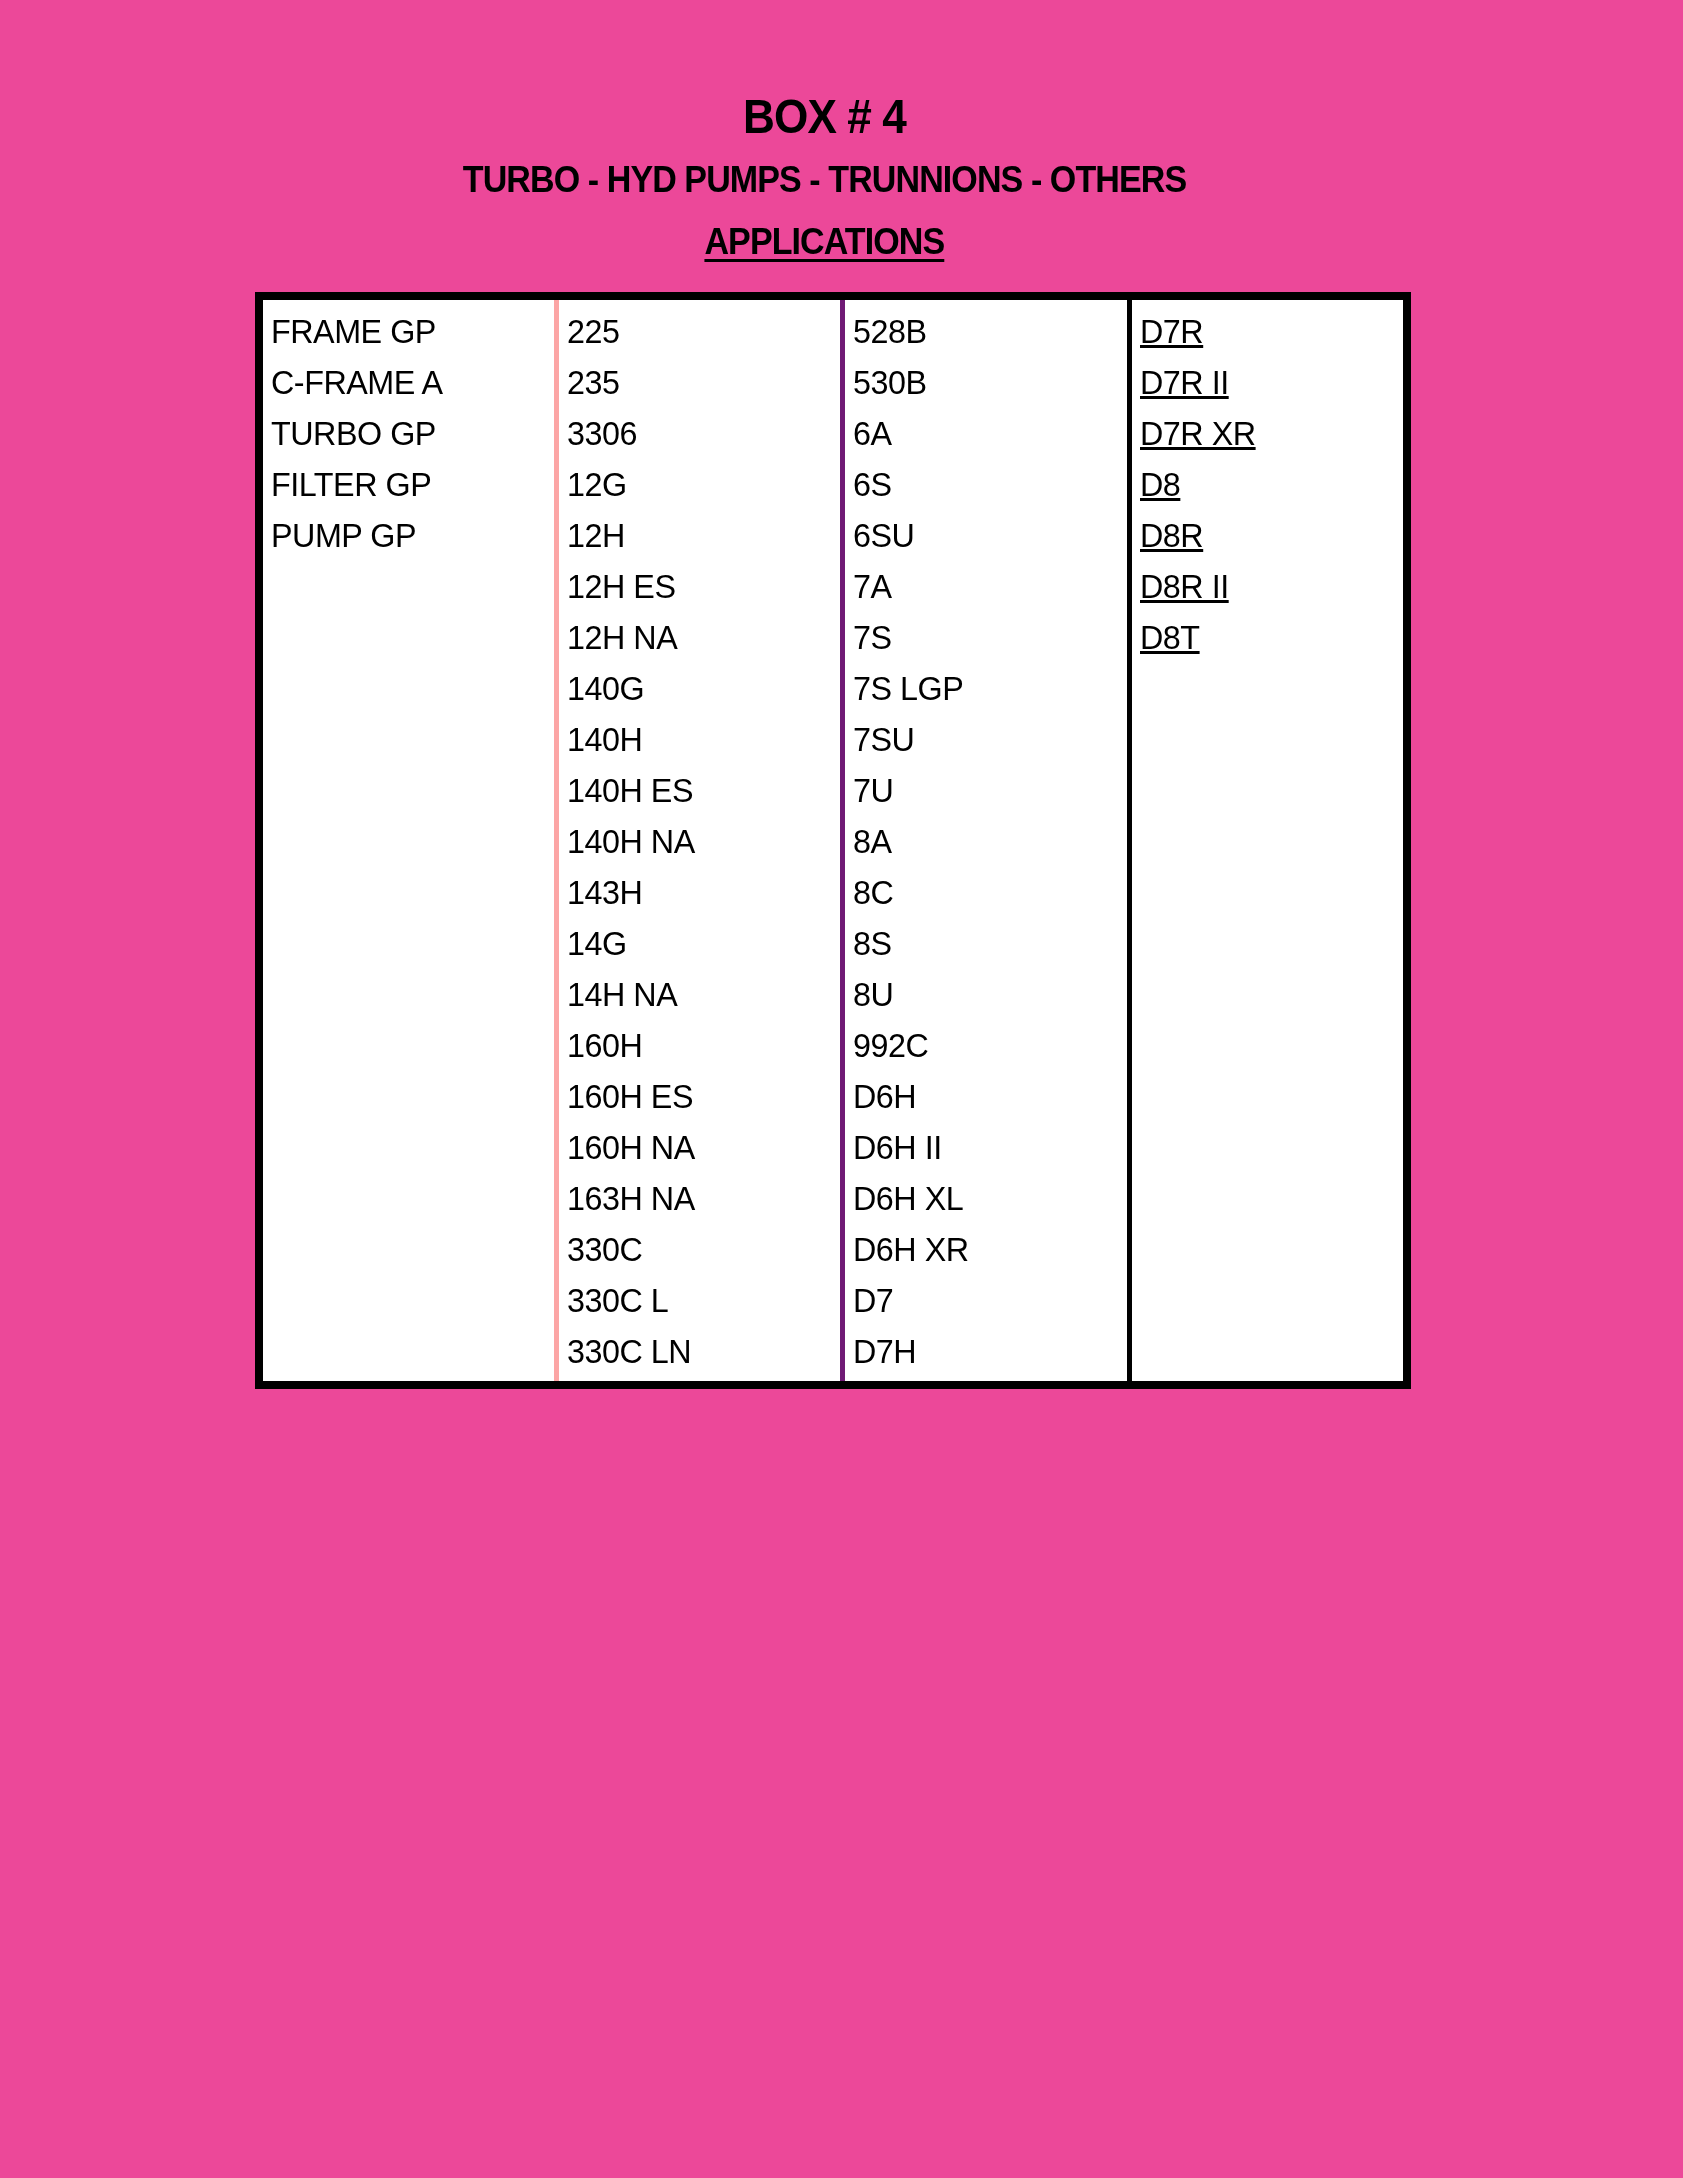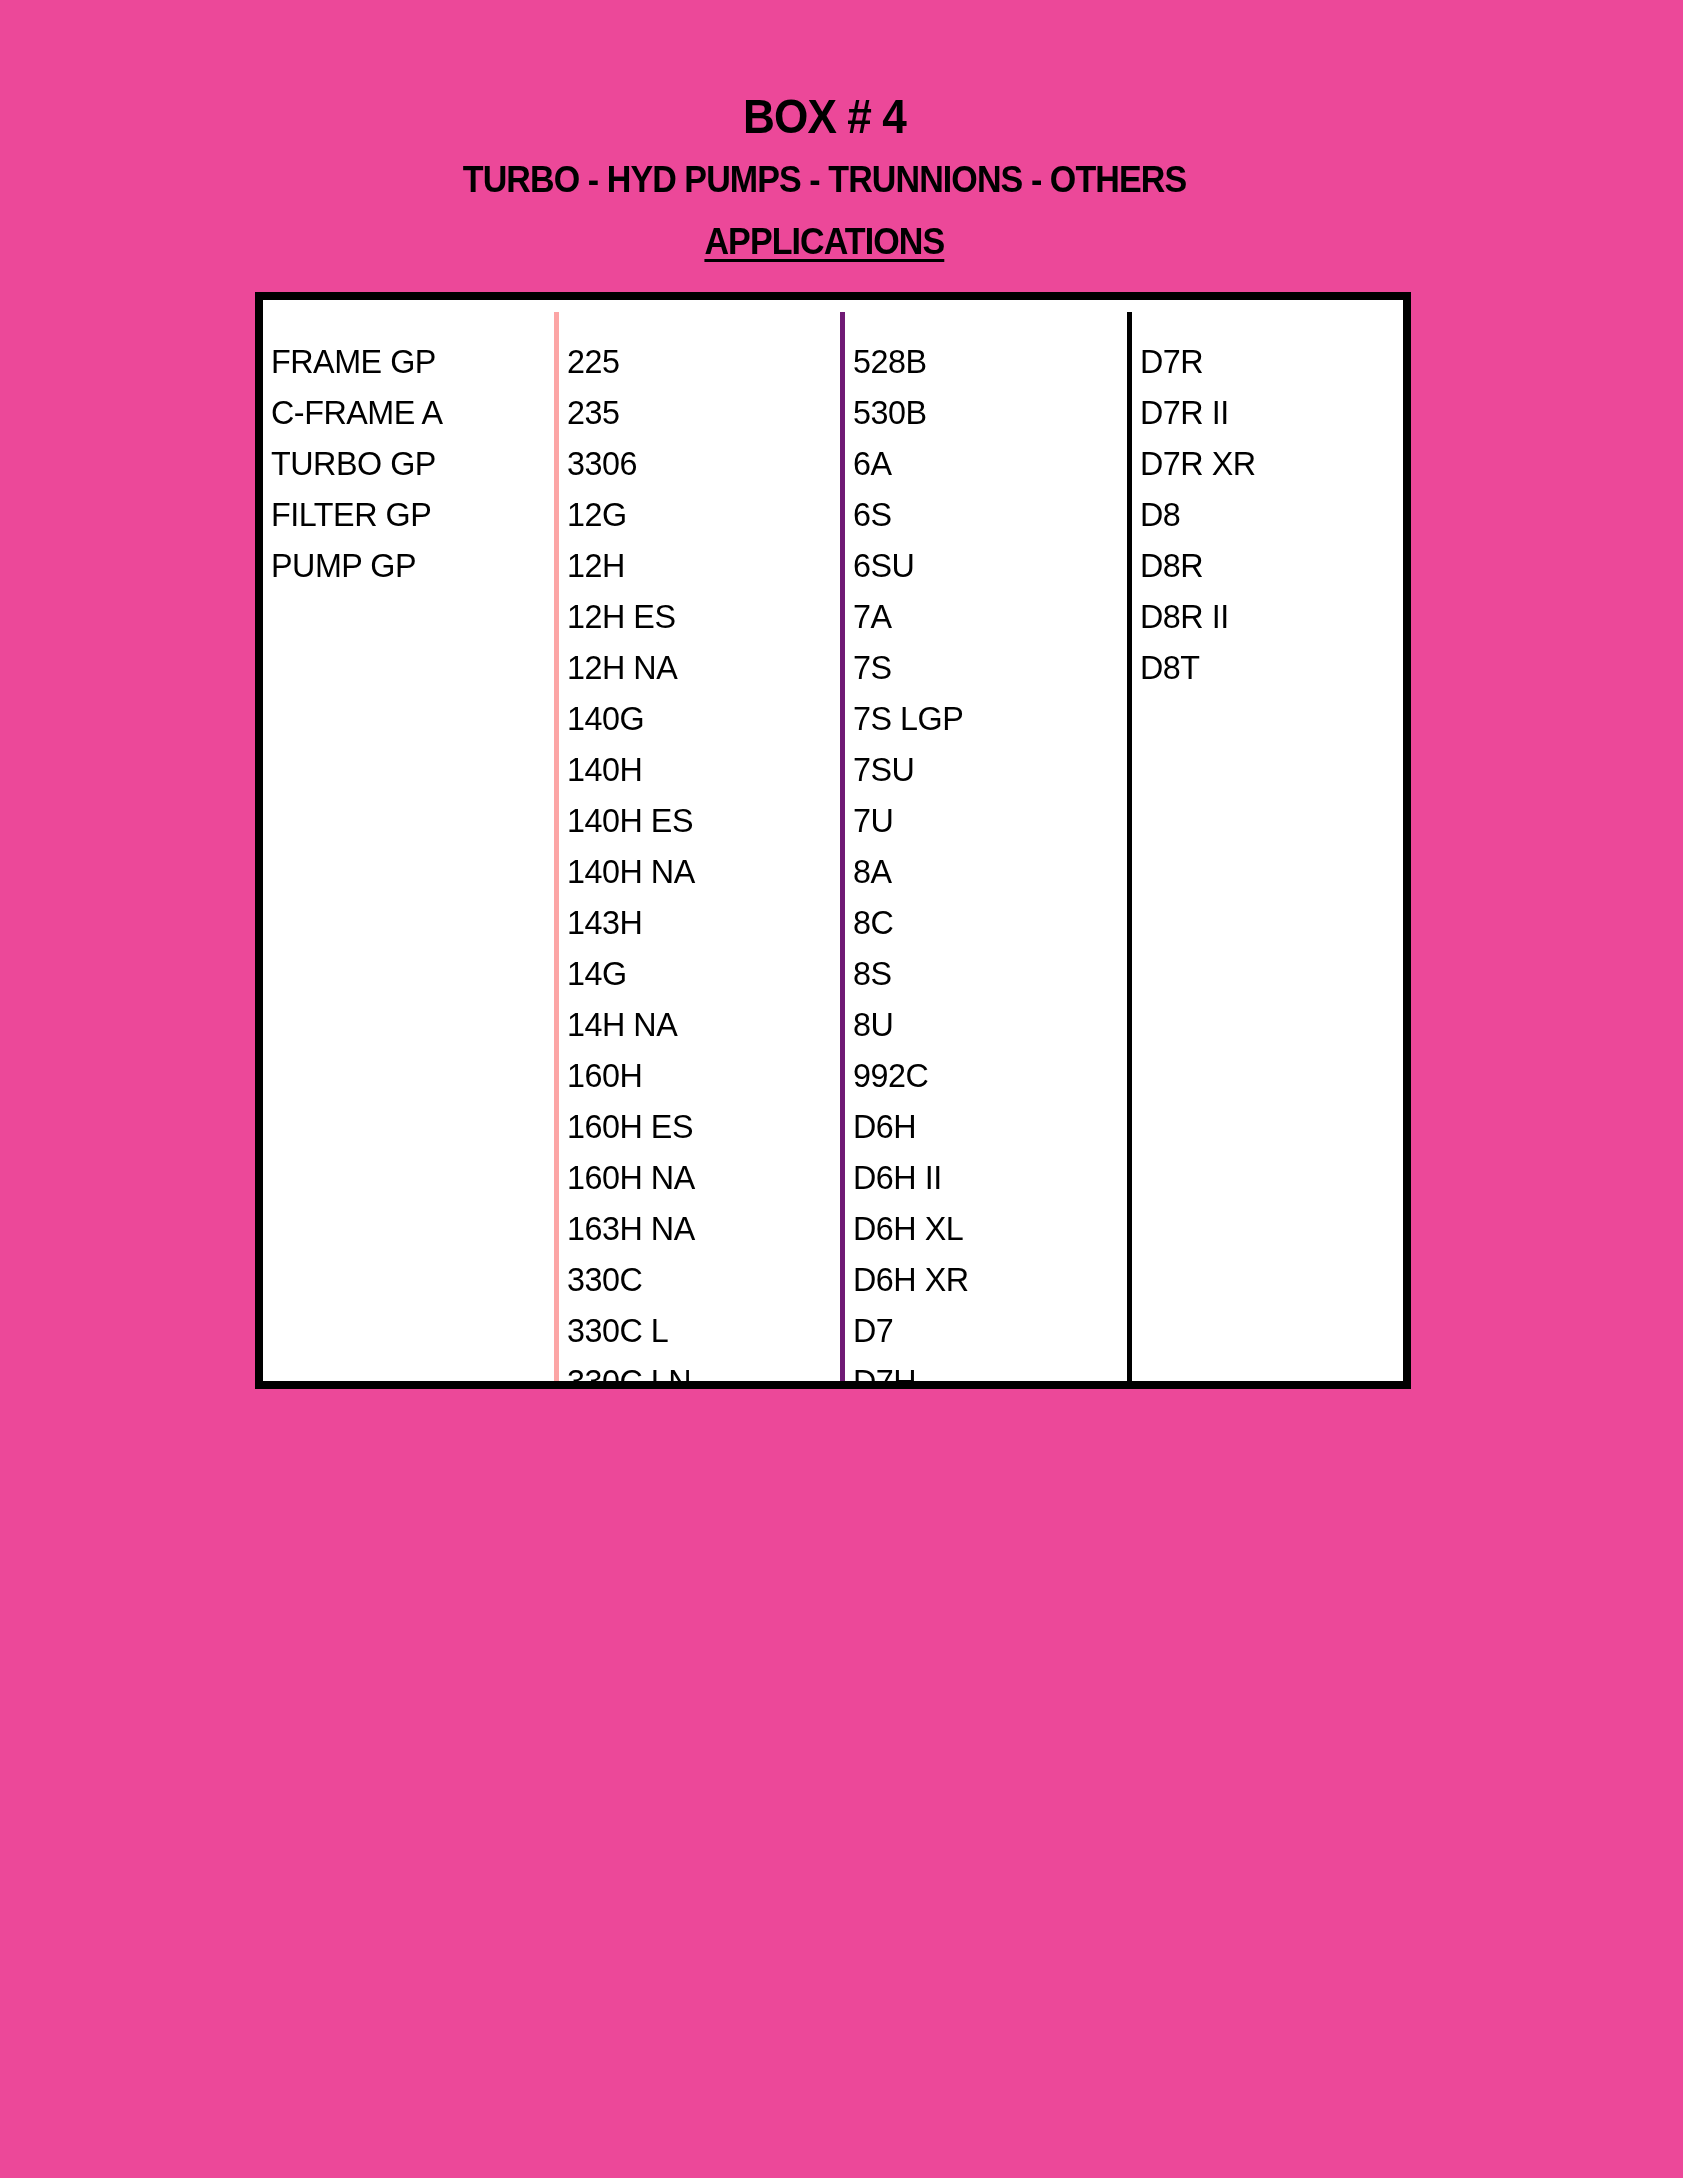--- a/index.html
+++ b/index.html
@@ -55,28 +55,27 @@
     position: absolute;
     left: 255px;
     top: 292px;
     width: 1156px;
     height: 1097px;
     border: 8px solid #000000;
     display: flex;
     background: #ffffff;
   }
   .apps-col {
-    padding: 24px 4px 0 8px;
+    padding: 6px 4px 0 8px;
     overflow: hidden;
-    margin-top: 12px;
   }
   .apps-col.c1 { width: 25.5%; }
   .apps-col.c2 { width: 25.1%; border-left: 5px solid #fca5a5; }
   .apps-col.c3 { width: 25.2%; border-left: 5px solid #701a75; }
-  .apps-col.c4 { width: 24.2%; border-left: 5px solid #000000; }
+  .apps-col.c4 { width: 24.2%; border-left: 5px solid #000000; text-decoration: underline; }
   .apps-cell {
     font-size: 34px;
     font-weight: 400;
     letter-spacing: -0.5px;
     line-height: 51px;
     white-space: nowrap;
     color: #000000;
     transform: scaleX(0.95);
     transform-origin: left center;
   }

